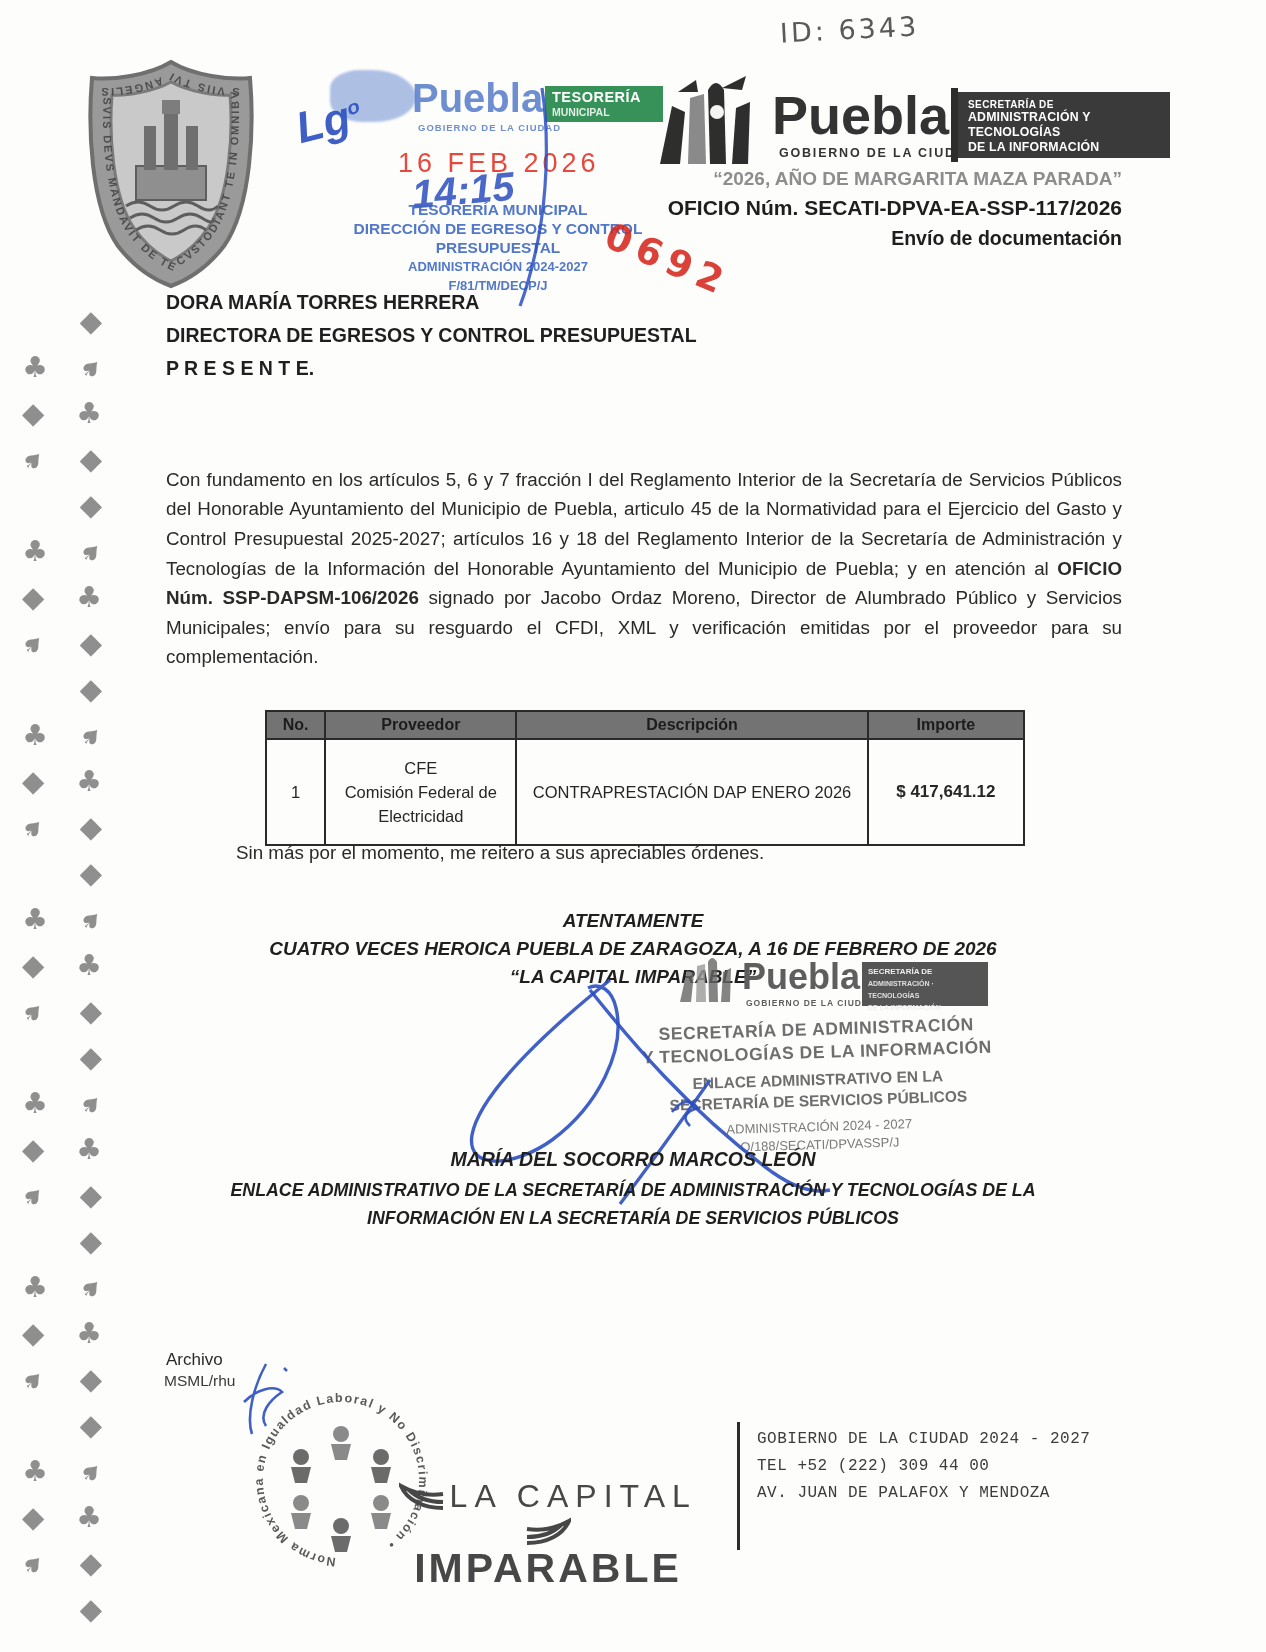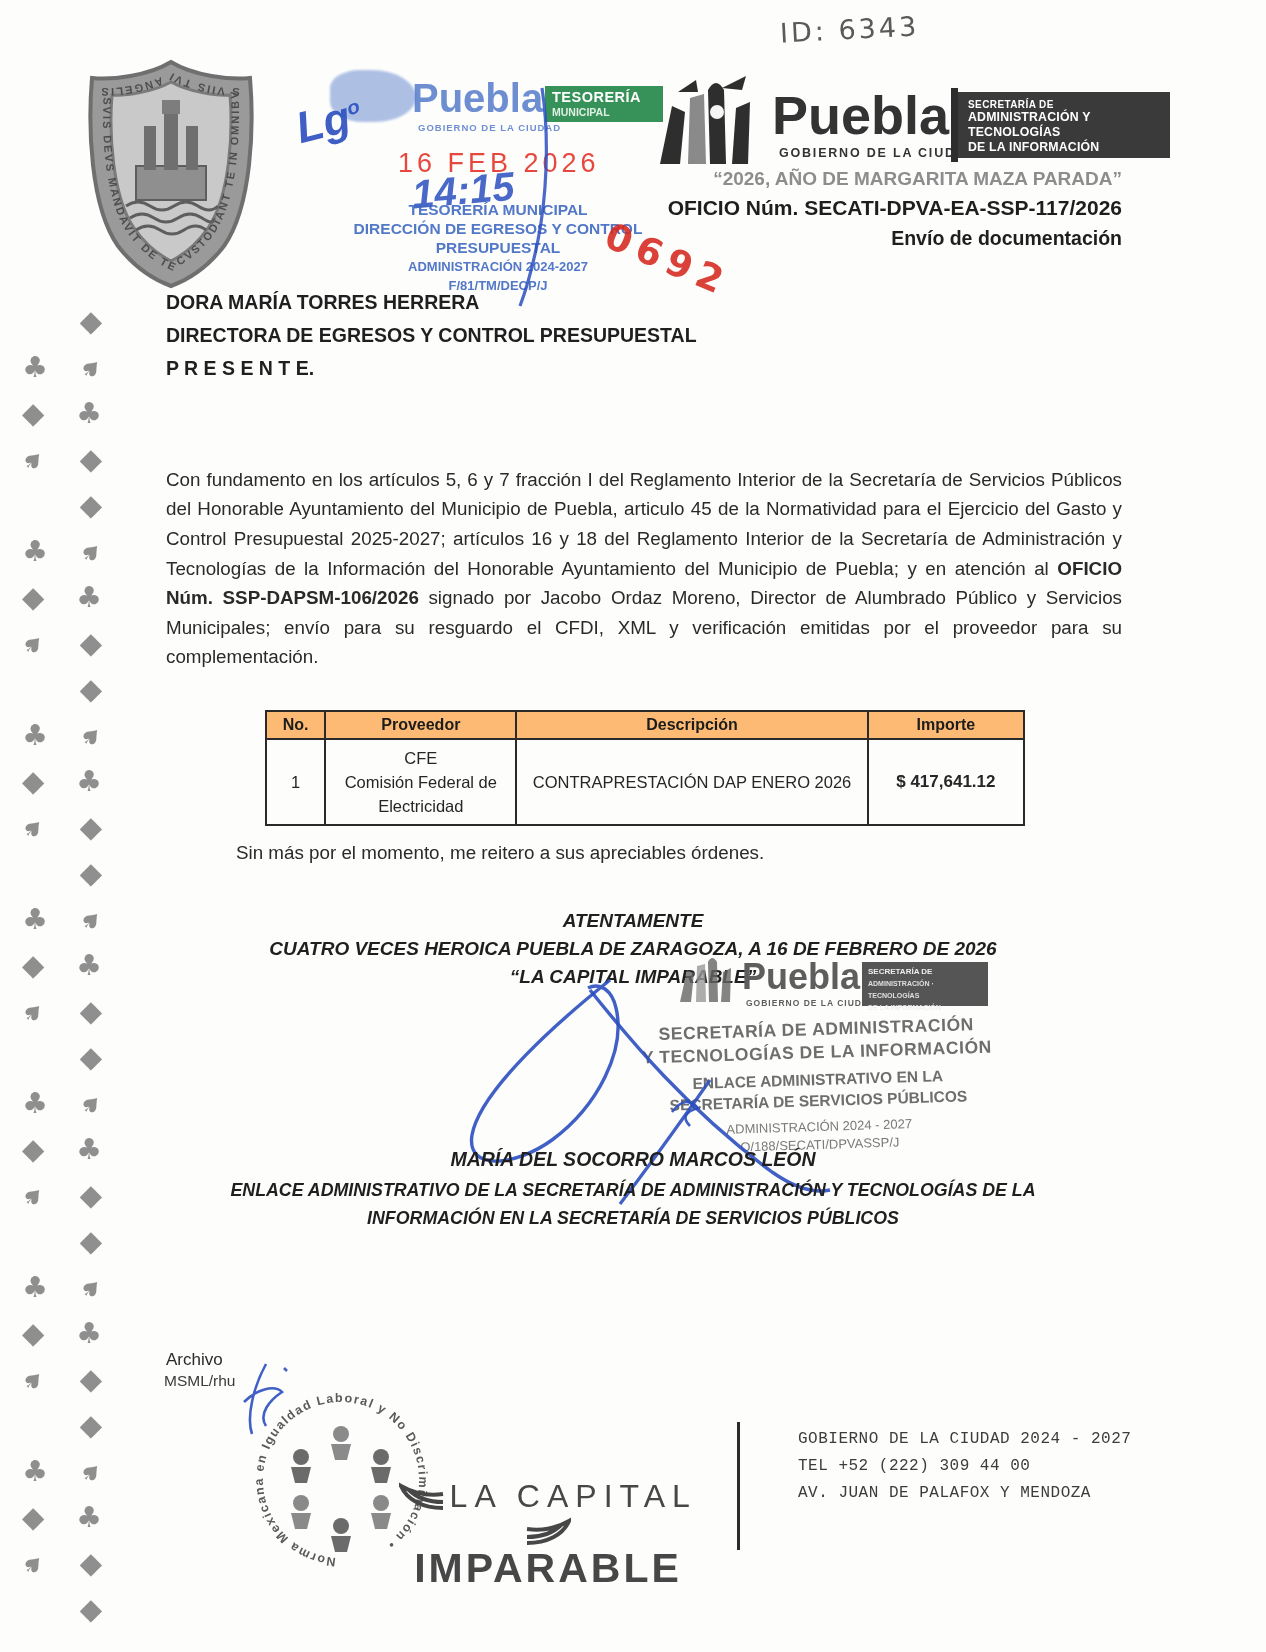--- a/index.html
+++ b/index.html
@@ -40,23 +40,23 @@
                color:#2b4fc0;transform:rotate(-14deg);opacity:.9;}
   .rs-initials sup{font-size:20px;}
   .folio{left:602px;top:238px;font-size:37px;font-weight:700;color:#d6281f;letter-spacing:7px;
          transform:rotate(23deg);opacity:.88;font-family:"DejaVu Sans",sans-serif;}
   
   .recipient{left:166px;top:286px;font-size:19.5px;font-weight:700;line-height:33px;color:#1f1f1f;}
   .bodytext{left:166px;top:446px;width:956px;font-size:18.8px;line-height:29.6px;
             text-align:justify;color:#2a2a2a;}
   
   .doctable{left:265px;top:710px;width:760px;border-collapse:collapse;}
-  .doctable th{background:#fdba74;border:2px solid #2a2a2a;font-size:16px;font-weight:700;
+  .doctable th{background:#737373;border:2px solid #2a2a2a;font-size:16px;font-weight:700;
                color:#1c1c1c;padding:4px 6px;}
-  .doctable td{border:2px solid #2a2a2a;font-size:16.5px;text-align:center;padding:6px 8px;
+  .doctable td{border:2px solid #2a2a2a;font-size:16.5px;text-align:center;padding:16px 8px;
                color:#262626;line-height:24px;}
   .doctable .imp{font-weight:700;font-size:17px;}
   .col-no{width:48px;}.col-prov{width:190px;}.col-desc{width:360px;}.col-imp{width:150px;}
   
   .closing{left:236px;top:842px;font-size:18.8px;color:#2a2a2a;}
   .centerline{left:0;width:1266px;text-align:center;font-weight:700;color:#1f1f1f;font-style:italic;}
   .att{top:910px;font-size:19px;}
   .citydate{top:938px;font-size:19px;}
   .slogan{top:966px;font-size:19px;}
   .gs-icon{left:676px;top:952px;opacity:.8;}
@@ -77,21 +77,21 @@
   
   .archivo{left:166px;top:1350px;font-size:17px;font-weight:400;color:#2a2a2a;}
   .archref{left:164px;top:1372px;font-size:15.5px;color:#3a3a3a;}
   .seal{left:243px;top:1382px;}
   .cap-logo{left:398px;top:1478px;width:300px;text-align:center;color:#474747;}
   .cap-l1{font-size:32px;font-weight:400;letter-spacing:7px;display:inline-block;vertical-align:middle;text-align:center;}
   .cap-l2{font-size:41px;font-weight:700;letter-spacing:3px;margin-top:-4px;}
   .cap-wing{display:inline-block;vertical-align:middle;}
   .f-divider{left:737px;top:1422px;width:3px;height:128px;background:#2b2b2b;}
   .f-address{left:757px;top:1426px;font-family:"Liberation Mono",monospace;font-size:16px;
-             line-height:27px;color:#3c3c3c;letter-spacing:.5px;margin-left:41px;}
+             line-height:27px;color:#3c3c3c;letter-spacing:.5px;}
   
   #pattern{left:20px;top:298px;width:84px;height:1354px;overflow:hidden;color:#8f8f8f;}
   .pat-row{display:flex;justify-content:space-between;height:46px;align-items:center;padding:0 2px;}
   .pat-g{font-family:"DejaVu Sans",sans-serif;font-size:29px;line-height:1;}
   .pat-leaf{display:inline-block;transform:rotate(42deg);font-size:24px;}
 </style>
 </head>
 <body>
 
 <div id="page">

